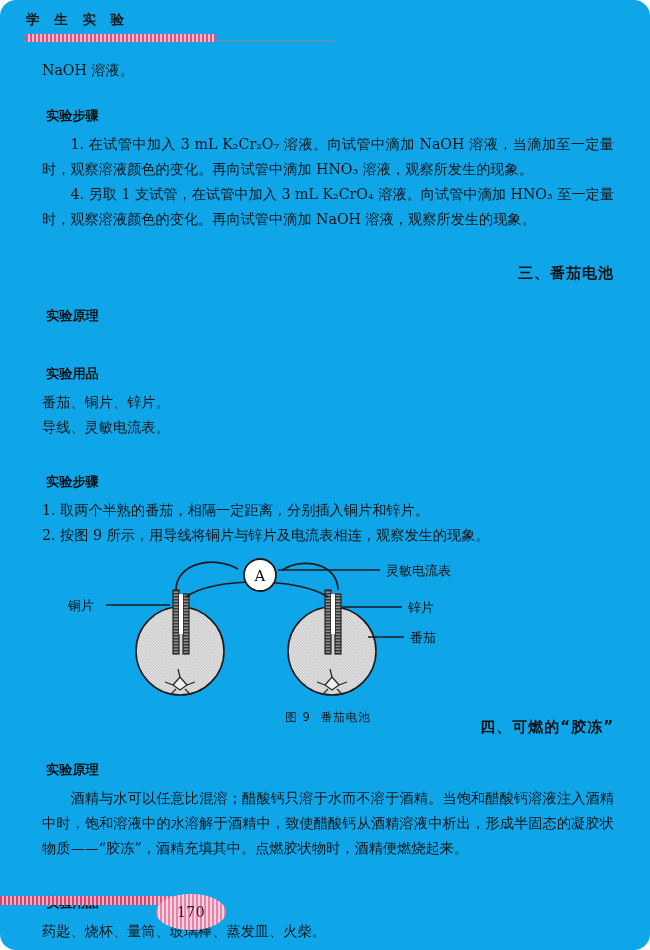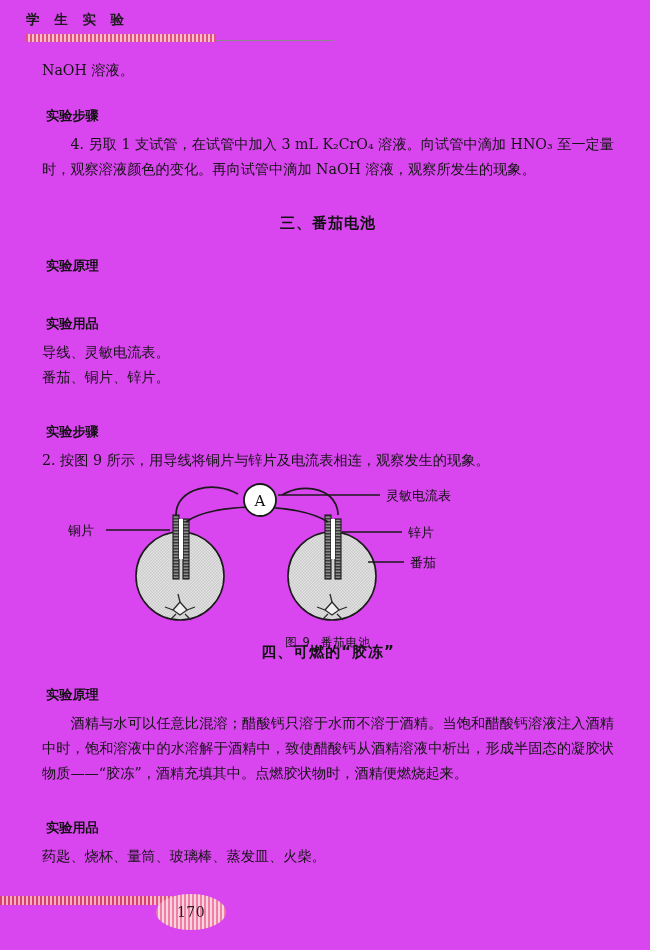--- a/index.html
+++ b/index.html
@@ -10,21 +10,22 @@
   }
   body {
     font-family: "DejaVu Serif", "Liberation Serif", serif;
     color: #1a1a1a;
   }
   .page {
     position: relative;
     width: 650px;
     height: 950px;
     overflow: hidden;
-    background: #d946ef;
+    background: #0ea5e9;
+    border-radius: 16px;
   }
 
   
   .running-head {
     position: absolute;
     left: 26px;
     top: 12px;
     width: 600px;
   }
   .running-head-title {
@@ -87,21 +88,21 @@
     font-weight: bold;
     font-size: 13.2px;
     line-height: 24px;
     margin: 4px;
     color: #111;
   }
   .sec-head {
     font-family: "DejaVu Sans", "Liberation Sans", sans-serif;
     font-weight: bold;
     font-size: 15px;
-    text-align: center;
+    text-align: right;
     letter-spacing: 1px;
     margin: 0;
     color: #111;
   }
 
   
   .figure {
     position: relative;
     width: 572px;
     height: 152px;
@@ -184,39 +185,41 @@
     </div>
   </div>
 
   <div class="content">
 
     <p class="para">NaOH 溶液。</p>
 
     <div class="gap-m"></div>
 
     <p class="sub-head">实验步骤</p>
+    <p class="para indent">1. 在试管中加入 3 mL K₂Cr₂O₇ 溶液。向试管中滴加 NaOH 溶液，当滴加至一定量时，观察溶液颜色的变化。再向试管中滴加 HNO₃ 溶液，观察所发生的现象。</p>
     <p class="para indent">4. 另取 1 支试管，在试管中加入 3 mL K₂CrO₄ 溶液。向试管中滴加 HNO₃ 至一定量时，观察溶液颜色的变化。再向试管中滴加 NaOH 溶液，观察所发生的现象。</p>
 
     <div class="gap-xl"></div>
 
     <p class="sec-head">三、番茄电池</p>
 
     <div class="gap-m"></div>
 
     <p class="sub-head">实验原理</p>
 
     <div class="gap-l"></div>
 
     <p class="sub-head">实验用品</p>
+    <p class="para">番茄、铜片、锌片。</p>
     <p class="para">导线、灵敏电流表。</p>
-    <p class="para">番茄、铜片、锌片。</p>
 
     <div class="gap-l"></div>
 
     <p class="sub-head">实验步骤</p>
+    <p class="para">1. 取两个半熟的番茄，相隔一定距离，分别插入铜片和锌片。</p>
     <p class="para">2. 按图 9 所示，用导线将铜片与锌片及电流表相连，观察发生的现象。</p>
 
     <div class="gap-s"></div>
 
     <div class="figure">
       <svg width="572" height="152" viewBox="0 0 572 152">
         <defs>
           <pattern id="tomatoFill" width="3" height="3" patternUnits="userSpaceOnUse">
             <rect width="3" height="3" fill="#e4e4e4"></rect>
             <rect width="1.5" height="1.5" fill="#c9c9c9"></rect>

